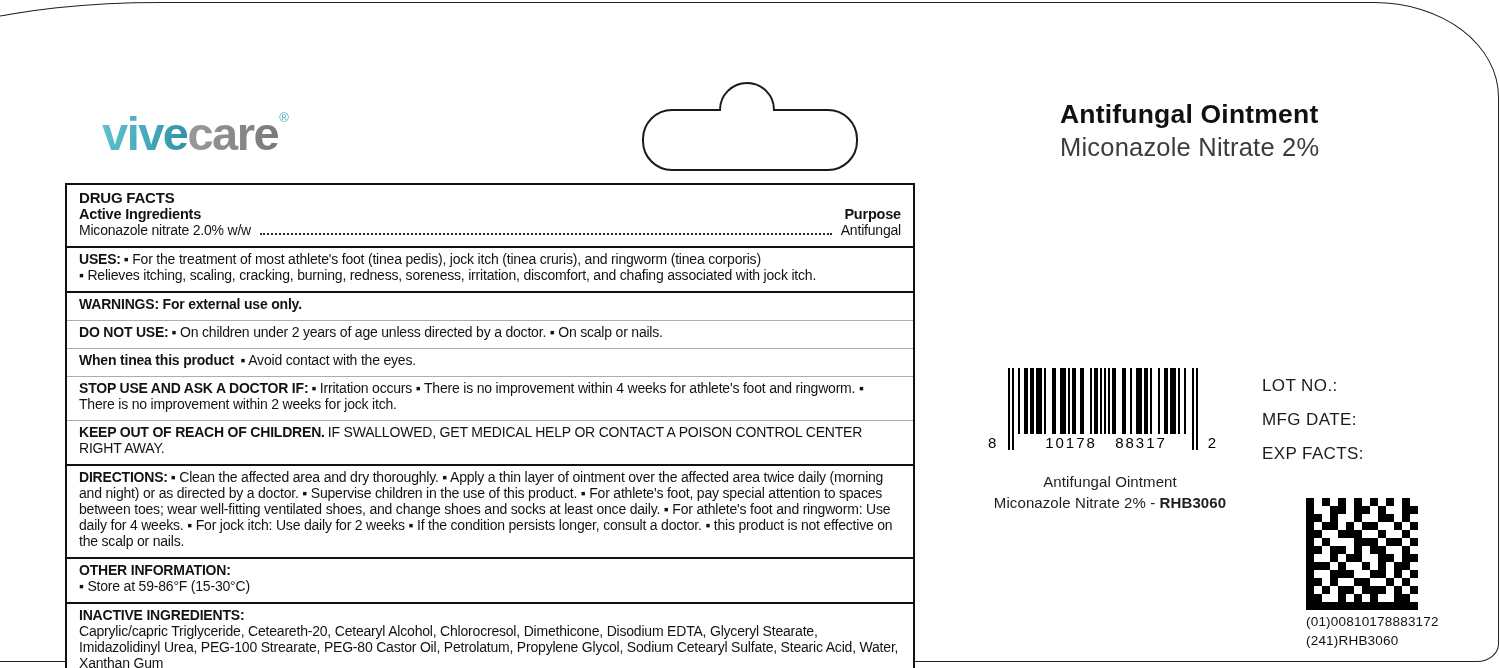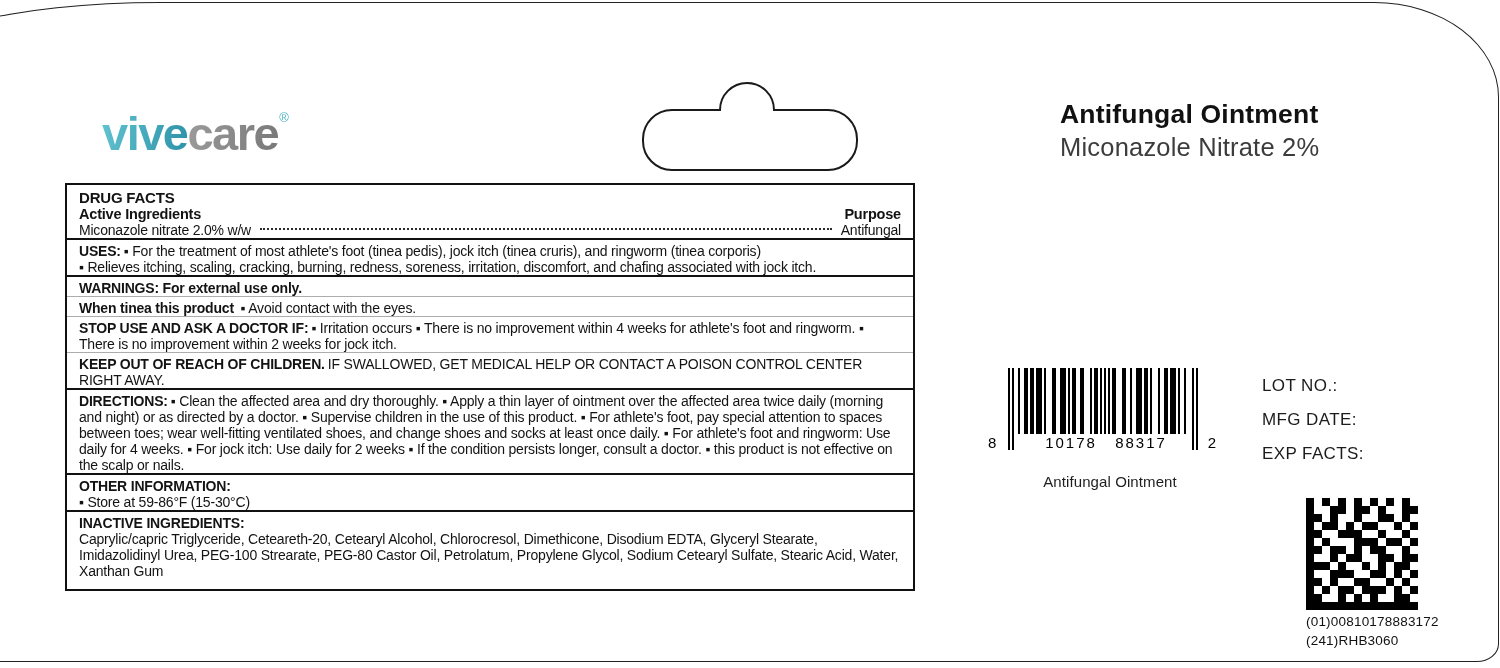--- a/index.html
+++ b/index.html
@@ -28,28 +28,28 @@
 
   
   .title-block{position:absolute;left:1060px;top:98px;line-height:33px;}
   .title-block .t1{font-size:26.5px;font-weight:700;color:#111;letter-spacing:0.2px;}
   .title-block .t2{font-size:25.5px;font-weight:400;color:#3c3c3c;letter-spacing:0.2px;}
 
   
   .dfbox{position:absolute;left:65px;top:183px;width:850px;box-sizing:border-box;
          border:2.2px solid #111;background:#fff;font-size:14px;line-height:16px;
          letter-spacing:-0.2px;color:#131313;}
-  .df-row{padding:3px 12px 0;}
+  .df-row{padding:3px 12px 8px;}
   .df-row.heavy{border-bottom:2.2px solid #111;}
   .df-row.light{border-bottom:1.2px solid #adadad;}
   .df-row p{margin:0;}
   .df-row b{margin-right:3px;}
   .df-title{font-size:15px;font-weight:700;margin:2px 0 0;}
   .df-flexrow{display:flex;justify-content:space-between;font-weight:700;font-size:14.5px;}
-  .df-dotrow{display:flex;align-items:center;gap:8px;}
+  .df-dotrow{display:flex;align-items:flex-end;gap:8px;}
   .df-leader{flex:1;border-bottom:2px dotted #2a2a2a;margin:0 1px 3px;height:0;}
 
   
   .barcode{position:absolute;left:1008px;top:368px;width:190px;height:84px;}
   .barcode .bar{position:absolute;top:0;background:#000;}
   .bc-num{position:absolute;font-size:15px;font-weight:400;color:#000;background:#fff;
           top:66px;padding:0 3px;letter-spacing:2px;}
   .bc-left{left:-20px;padding:0;}
   .bc-right{right:-20px;padding:0;}
   .bc-g1{left:22px;width:76px;text-align:center;}
@@ -113,20 +113,23 @@
 
     <div class="df-row heavy">
       <p><b>USES:</b><span>▪ For the treatment of most athlete's foot (tinea pedis), jock itch (tinea cruris), and ringworm (tinea corporis)</span></p>
       <p><span>▪ Relieves itching, scaling, cracking, burning, redness, soreness, irritation, discomfort, and chafing associated with jock itch.</span></p>
     </div>
 
     <div class="df-row light">
       <p><b>WARNINGS: For external use only.</b></p>
     </div>
 
+    <div class="df-row light">
+      <p><b>DO NOT USE:</b><span>▪ On children under 2 years of age unless directed by a doctor. ▪ On scalp or nails.</span></p>
+    </div>
 
     <div class="df-row light">
       <p><b>When tinea this product</b> <span>▪ Avoid contact with the eyes.</span></p>
     </div>
 
     <div class="df-row light">
       <p><b>STOP USE AND ASK A DOCTOR IF:</b><span>▪ Irritation occurs ▪ There is no improvement within 4 weeks for athlete's foot and ringworm. ▪ There is no improvement within 2 weeks for jock itch.</span></p>
     </div>
 
     <div class="df-row heavy">
@@ -186,20 +189,23 @@
   </div>
 
   <div class="dates">
     <div>LOT NO.:</div>
     <div>MFG DATE:</div>
     <div>EXP FACTS:</div>
   </div>
 
   <div class="pcode">
     <div>Antifungal Ointment</div>
+    <div>
+      <span>Miconazole Nitrate 2% - </span><b>RHB3060</b>
+    </div>
   </div>
 
 
   <div class="dmx" id="dmx">
       <div class="cell" style="left: 0px; top: 0px;"></div>
       <div class="cell" style="left: 16px; top: 0px;"></div>
       <div class="cell" style="left: 32px; top: 0px;"></div>
       <div class="cell" style="left: 48px; top: 0px;"></div>
       <div class="cell" style="left: 64px; top: 0px;"></div>
       <div class="cell" style="left: 80px; top: 0px;"></div>

